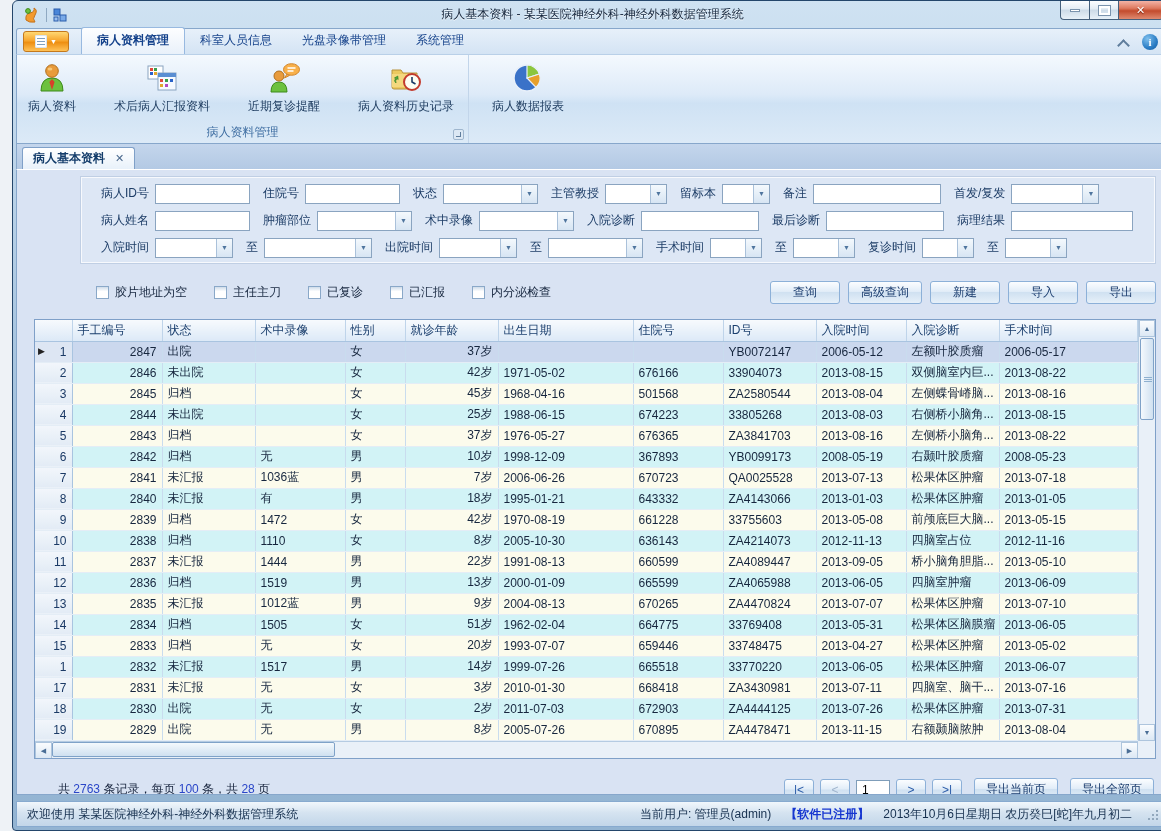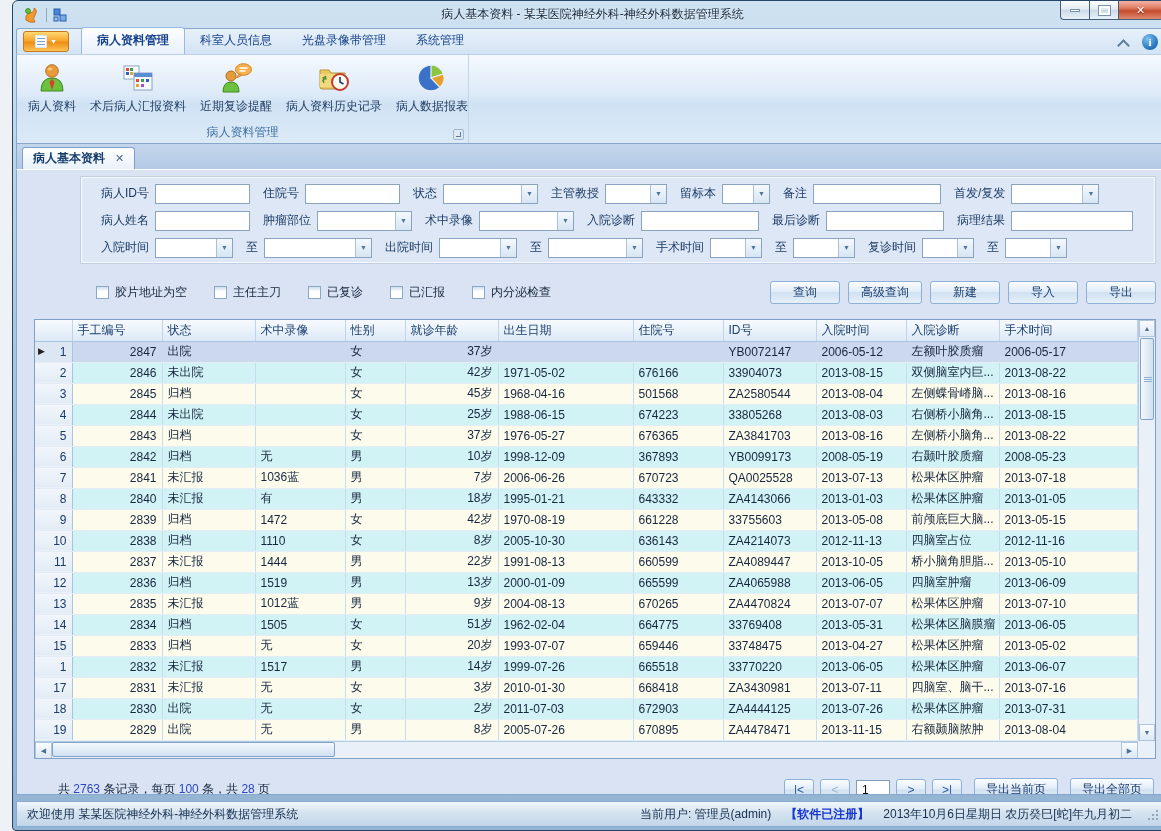--- a/index.html
+++ b/index.html
@@ -37,21 +37,21 @@
   .rtab.active{background:linear-gradient(#fdfeff,#e9f1fa);border:1px solid #98b9e0;border-bottom:none;border-radius:3px 3px 0 0;font-weight:bold;}
   .tabrow-right{position:absolute;right:10px;top:5px;display:flex;align-items:center;gap:14px;}
   .chev-up{width:9px;height:9px;position:relative;}
   .chev-up::before{content:"";position:absolute;left:0;top:3px;width:7px;height:7px;border-left:2px solid #5f7d9c;border-top:2px solid #5f7d9c;transform:rotate(45deg);}
   .info-ic{width:16px;height:16px;border-radius:50%;background:radial-gradient(circle at 35% 30%,#7fc0ee,#2a7cc4 60%,#145a9e);
     color:#fff;font-weight:bold;font-family:"Liberation Serif",serif;font-size:11px;display:flex;align-items:center;justify-content:center;}
   
   .ribbon{height:90px;flex:none;background:linear-gradient(#f4f9fe,#ddeaf8 45%,#cfe2f4 55%,#dceaf7);
     border:1px solid #87a7cb;border-top:1px solid #b9d0e8;position:relative;}
   .rgroup{width:452px;height:100%;position:relative;border-right:1px solid #c2d5ea;}
-  .rbtns{display:flex;align-items:flex-start;padding:4px 4px 0 4px;}
+  .rbtns{display:flex;align-items:flex-start;padding:4px 4px 0 4px;gap:24px;}
   .rbtn{display:flex;flex-direction:column;align-items:center;padding:2px 7px;border-radius:3px;}
   .rbtn svg{width:34px;height:34px;}
   .rbtn .lbl{margin-top:3px;color:#1c3a5e;white-space:nowrap;}
   .rgroup-footer{position:absolute;left:0;right:0;bottom:2px;text-align:center;color:#3f6ea2;}
   .dlg-launch{position:absolute;right:4px;bottom:3px;width:11px;height:11px;border:1px solid #9fb6ce;border-radius:2px;background:#dce8f4;}
   .dlg-launch::before{content:"";position:absolute;right:2px;bottom:2px;width:4px;height:4px;border-right:1px solid #5f7d9c;border-bottom:1px solid #5f7d9c;}
   
   .doctabs{height:25px;flex:none;background:linear-gradient(#c4d6ec,#b3c9e4);display:flex;align-items:flex-end;padding-left:5px;
     border-left:1px solid #87a7cb;border-right:1px solid #87a7cb;}
   .doctab{height:22px;background:linear-gradient(#ffffff,#e8f1fa);border:1px solid #7fa0c8;border-bottom:none;border-radius:3px 3px 0 0;
@@ -574,21 +574,21 @@
             <tr class="cream">
               <td class="c0 ind">11</td>
               <td class="c1 num">2837</td>
               <td class="c2">未汇报</td>
               <td class="c3">1444</td>
               <td class="c4">男</td>
               <td class="c5 num">22岁</td>
               <td class="c6">1991-08-13</td>
               <td class="c7">660599</td>
               <td class="c8">ZA4089447</td>
-              <td class="c9">2013-10-05</td>
+              <td class="c9">2013-09-05</td>
               <td class="c10">桥小脑角胆脂...</td>
               <td class="c11">2013-05-10</td>
             </tr>
             <tr class="cyan">
               <td class="c0 ind">12</td>
               <td class="c1 num">2836</td>
               <td class="c2">归档</td>
               <td class="c3">1519</td>
               <td class="c4">男</td>
               <td class="c5 num">13岁</td>

